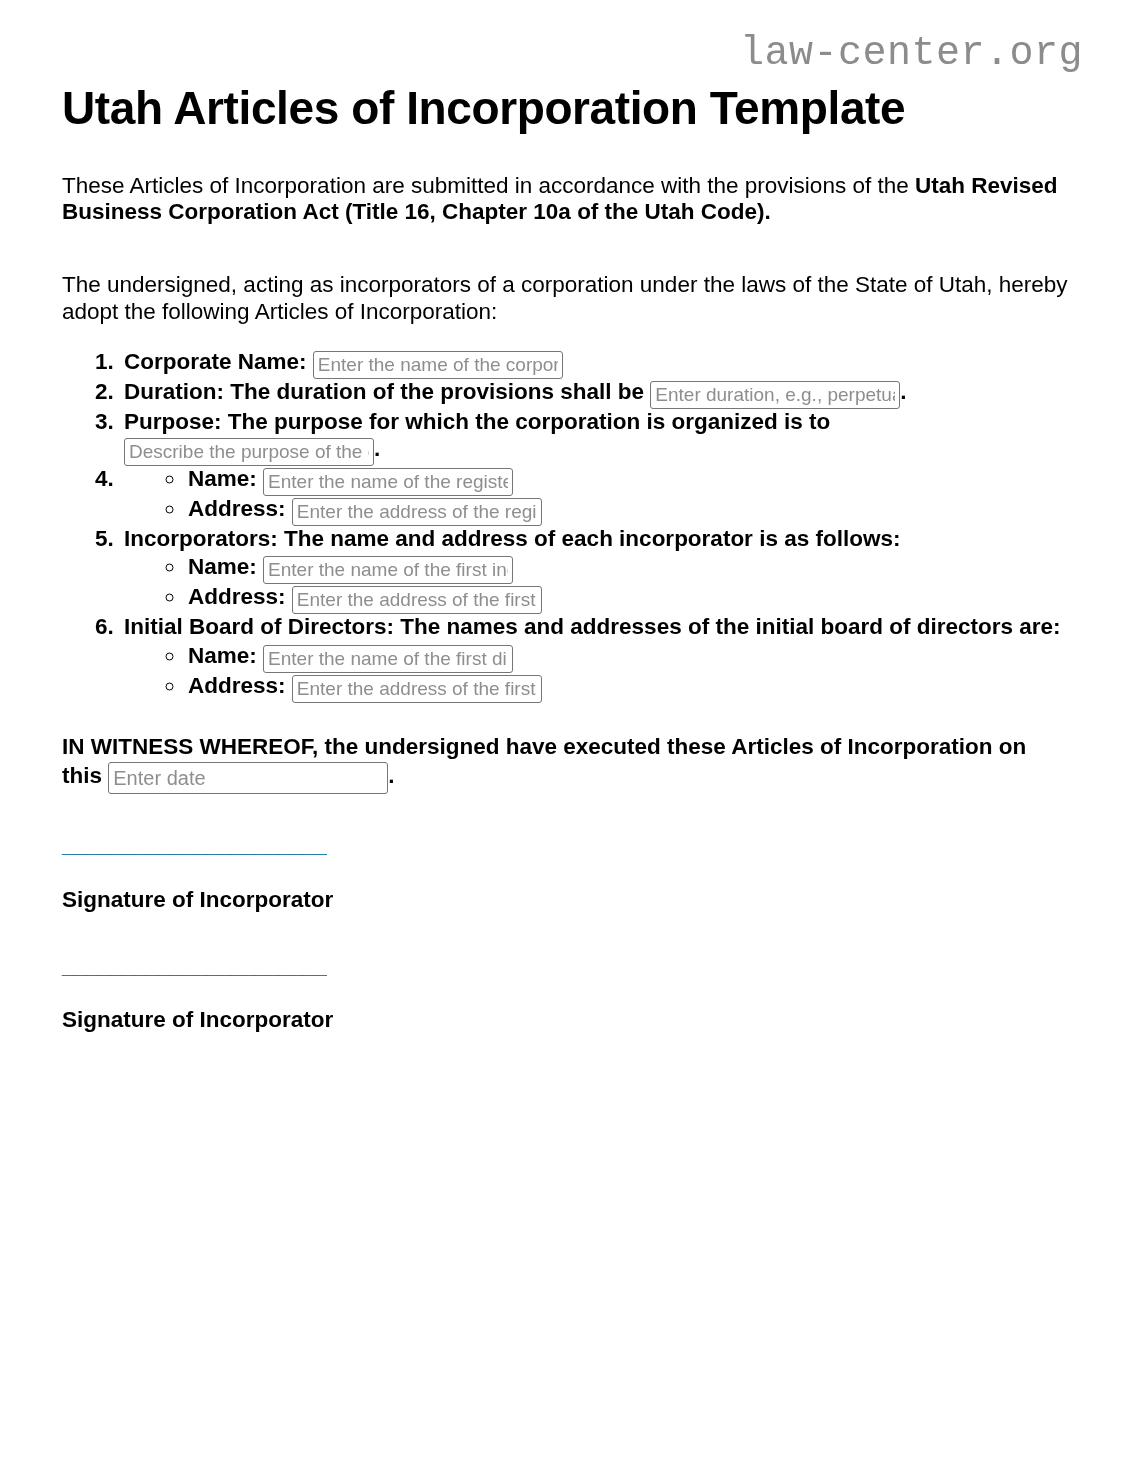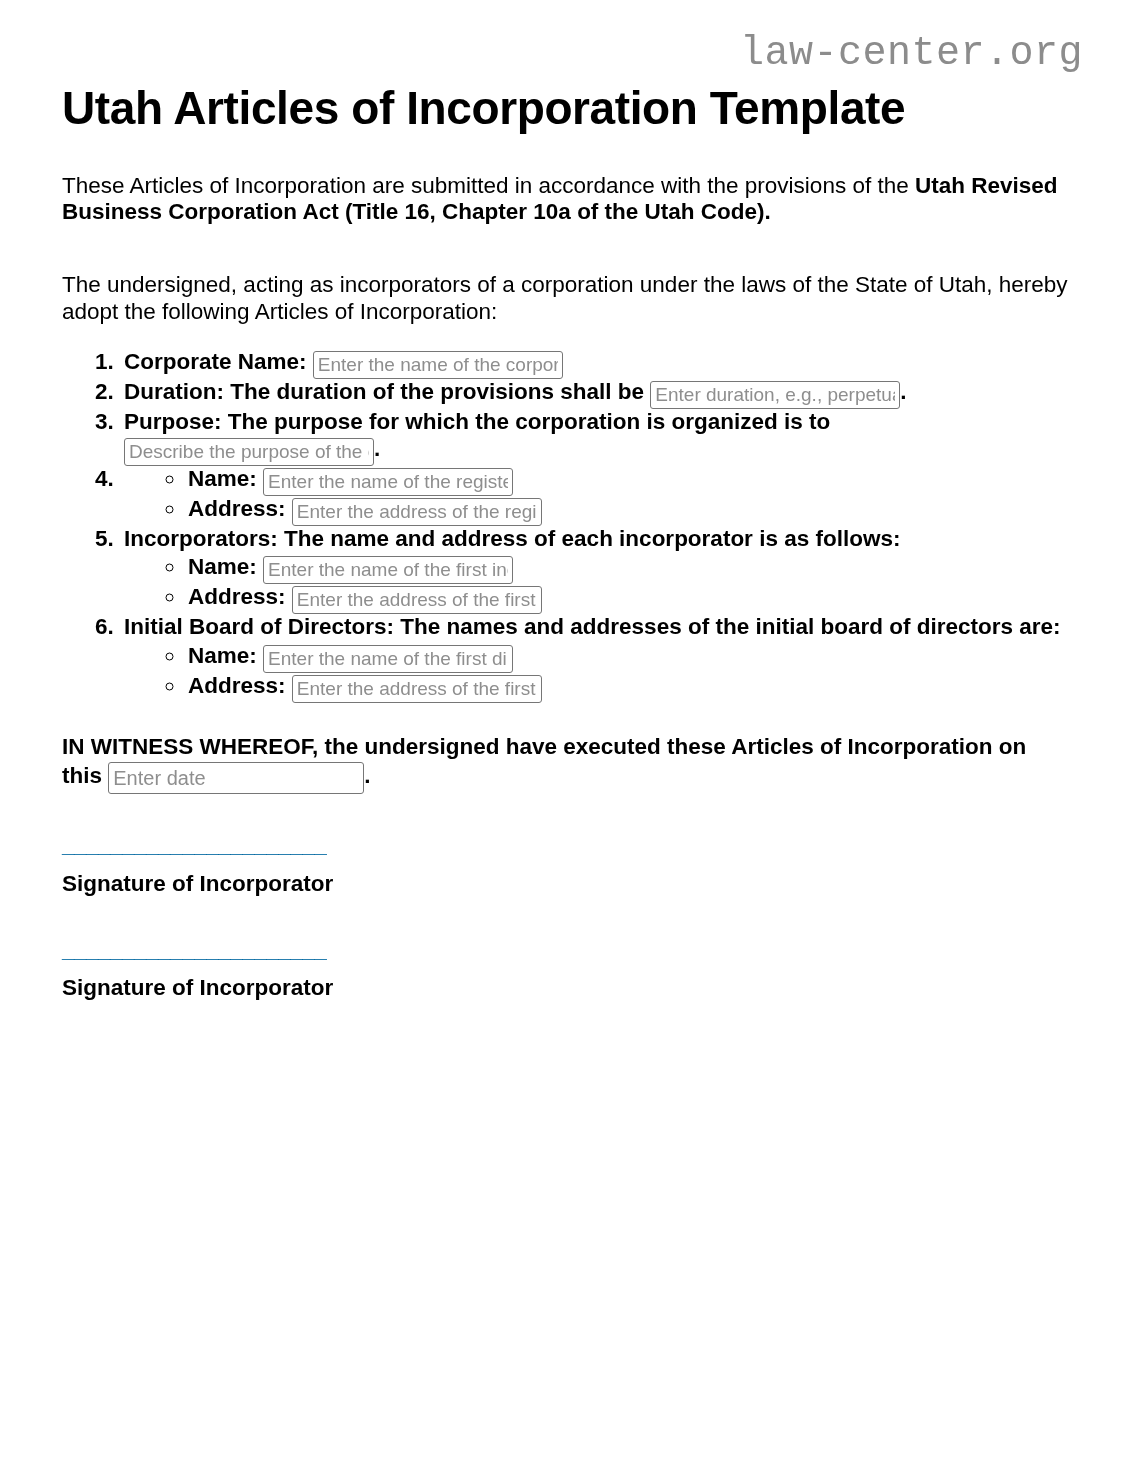--- a/index.html
+++ b/index.html
@@ -90,42 +90,42 @@
     height: 28px;
     vertical-align: baseline;
     position: relative;
     top: 2px;
   }
   input.field::placeholder {
     color: #8e8e8e;
     opacity: 1;
   }
   input.w-std { width: 250px; }
-  input.w-date { width: 256px; height: 32px; font-size: 20px; }
+  input.w-date { width: 280px; height: 32px; font-size: 20px; }
 
   .witness {
     margin: 32px 0 0 0;
     font-size: 22.5px;
     font-weight: bold;
     line-height: 1.22;
     max-width: 990px;
   }
   .sig-block {
     margin-top: 42px;
   }
   .sig-line {
     font-size: 22.5px;
     font-weight: bold;
     letter-spacing: -0.5px;
     line-height: 1;
     white-space: nowrap;
     color: #0369a1;
   }
   .sig-label {
-    margin-top: 14px;
+    margin-top: 30px;
     font-size: 22.5px;
     font-weight: bold;
   }
 </style>
 </head>
 <body>
 
 <div class="page">
 
   <div class="watermark">law-center.org</div>

